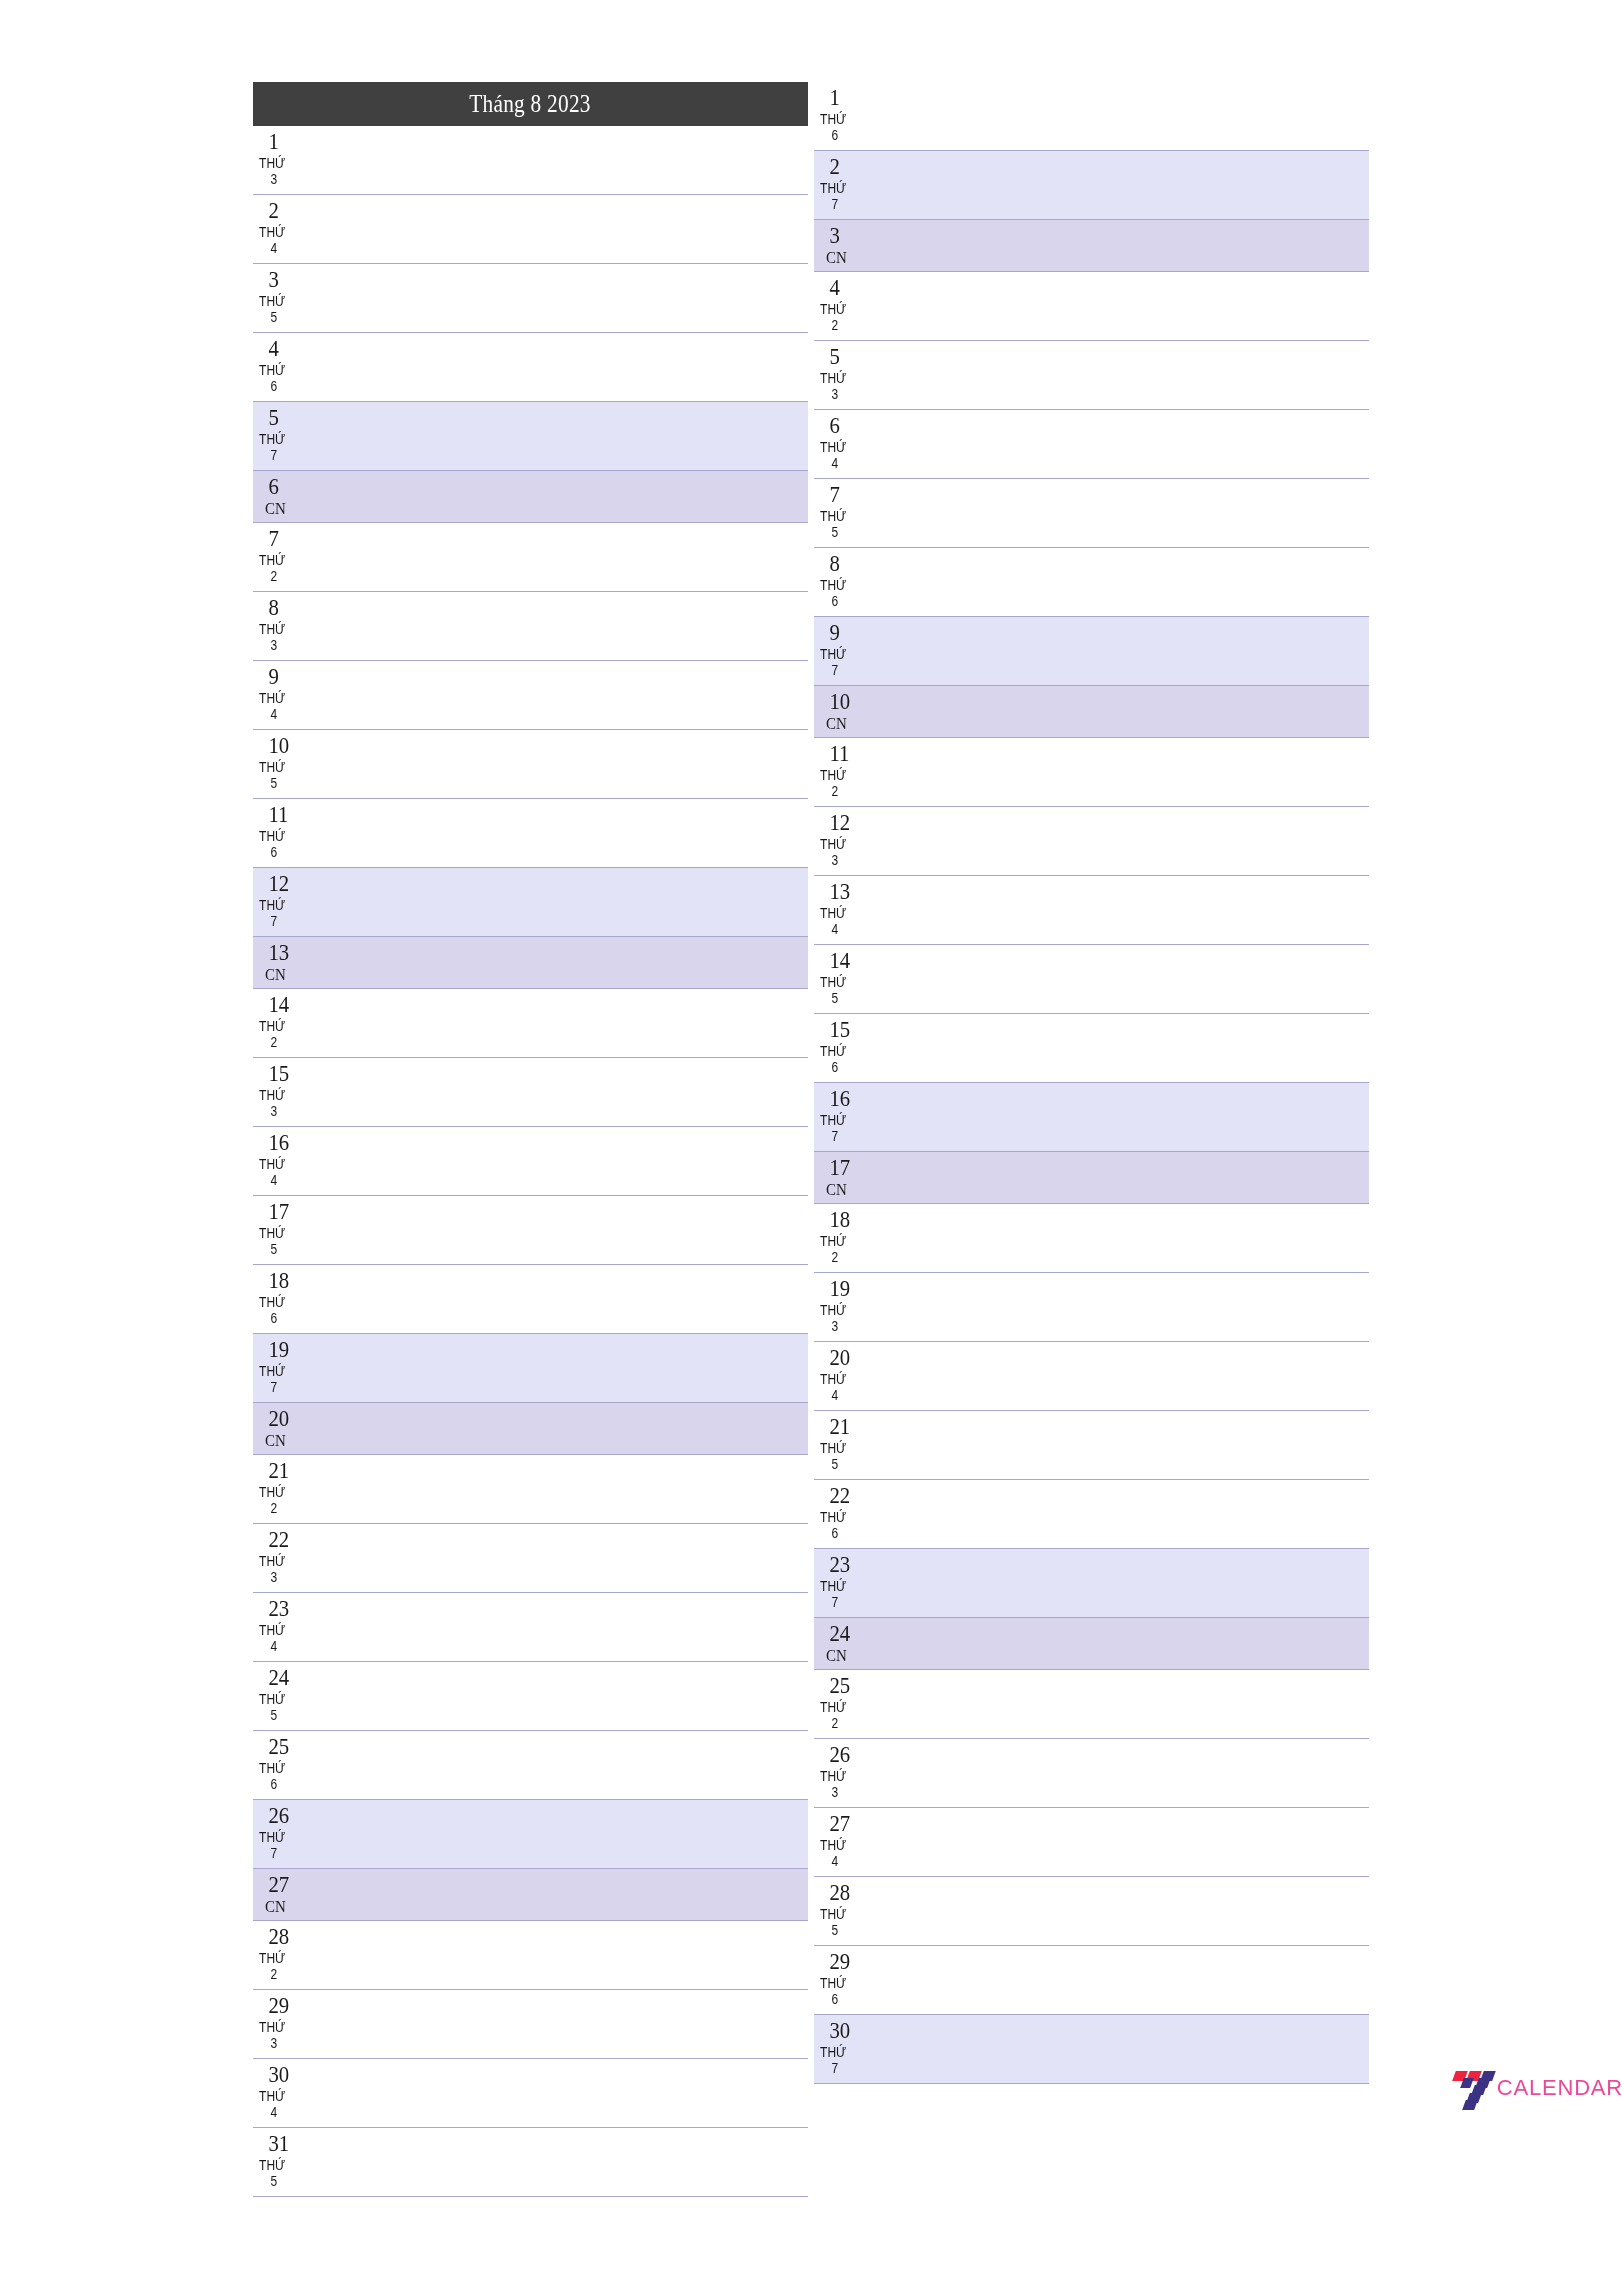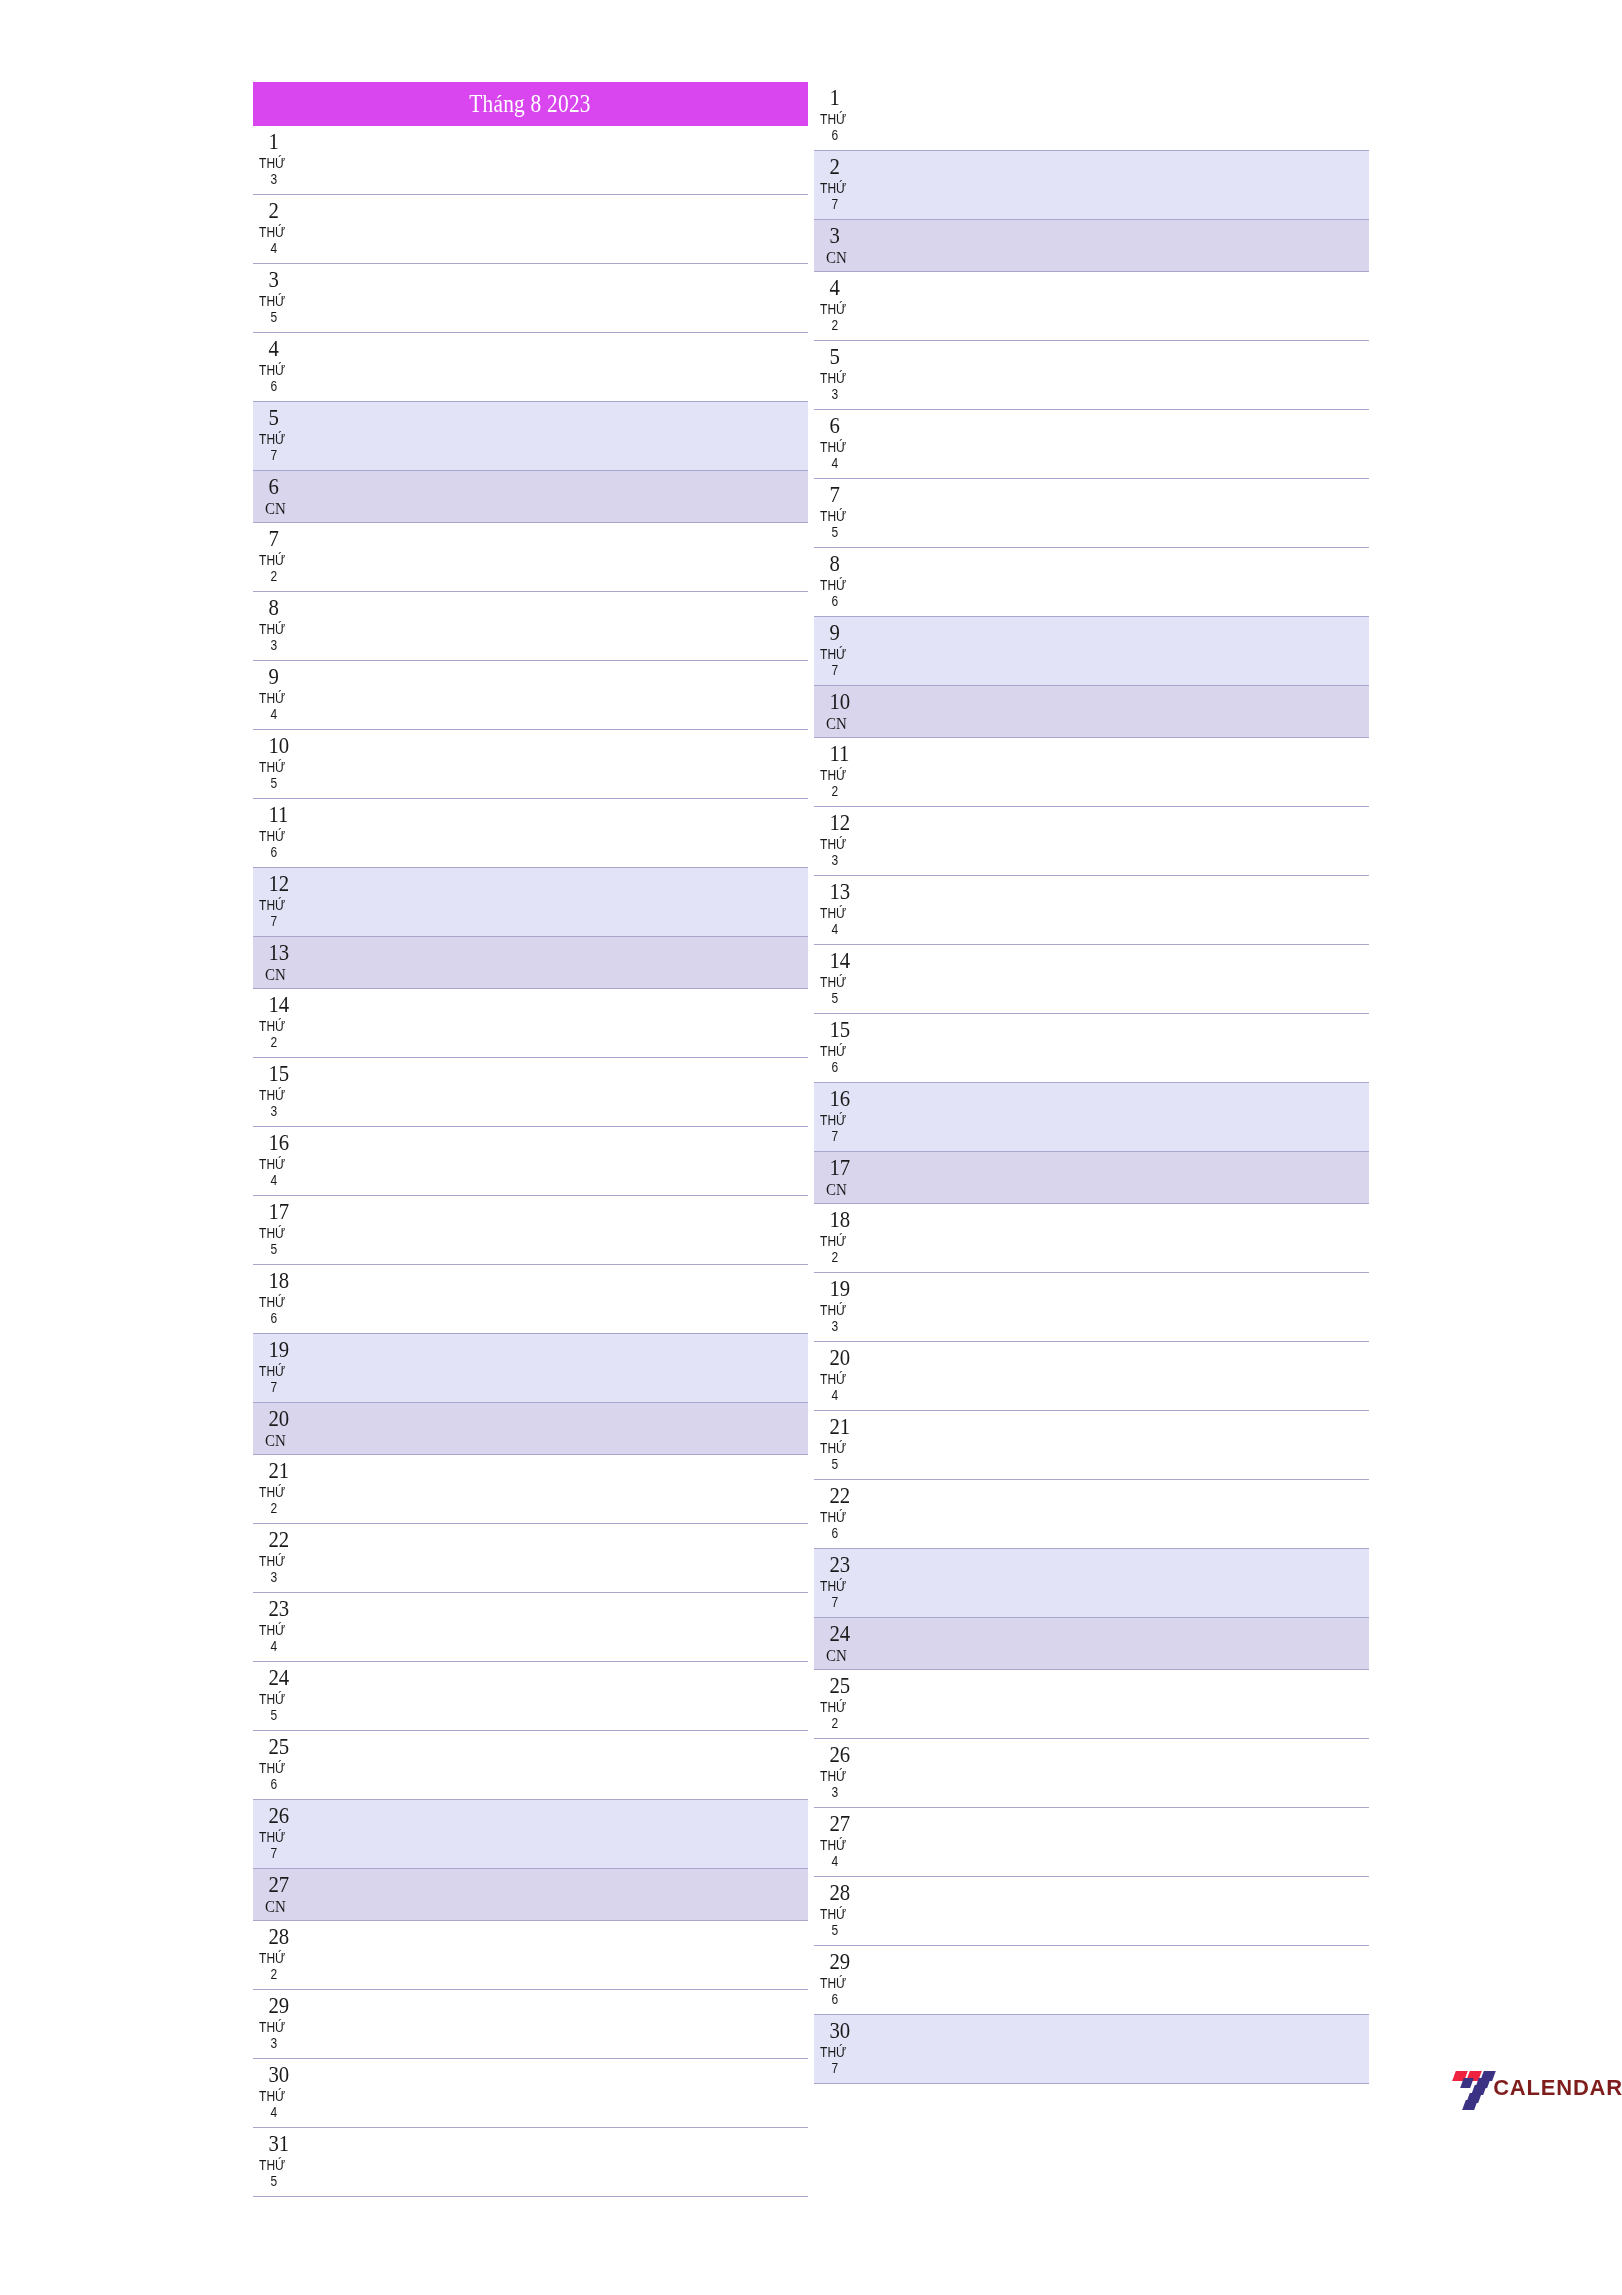--- a/index.html
+++ b/index.html
@@ -29,21 +29,21 @@
 
   .month-col {
     width: 555px;
     display: flex;
     flex-direction: column;
     position: relative;
   }
 
   .month-header {
     height: 44px;
-    background: #d946ef;
+    background: #404040;
     display: flex;
     align-items: center;
     justify-content: center;
     box-sizing: border-box;
   }
   .month-header-title {
     color: #ffffff;
     font-family: "Liberation Serif", serif;
     font-size: 26px;
     font-weight: 400;
@@ -131,23 +131,23 @@
     position: absolute;
     width: 12.4px;
     height: 9.8px;
     background: #3b3284;
     transform: skewX(-20deg);
   }
   .seg.red { background: #ef2340; }
   .brand-word {
     font-family: "Liberation Sans", sans-serif;
     font-size: 22px;
-    font-weight: 700;
+    font-weight: 400;
     letter-spacing: 0.8px;
-    color: #7f1d1d;
+    color: #ec4899;
   }
 </style>
 </head>
 <body>
 
 <div id="planner">
     <div class="month-col">
       <div class="month-header">
         <div class="month-header-title">Tháng 8 2023</div>
       </div>

